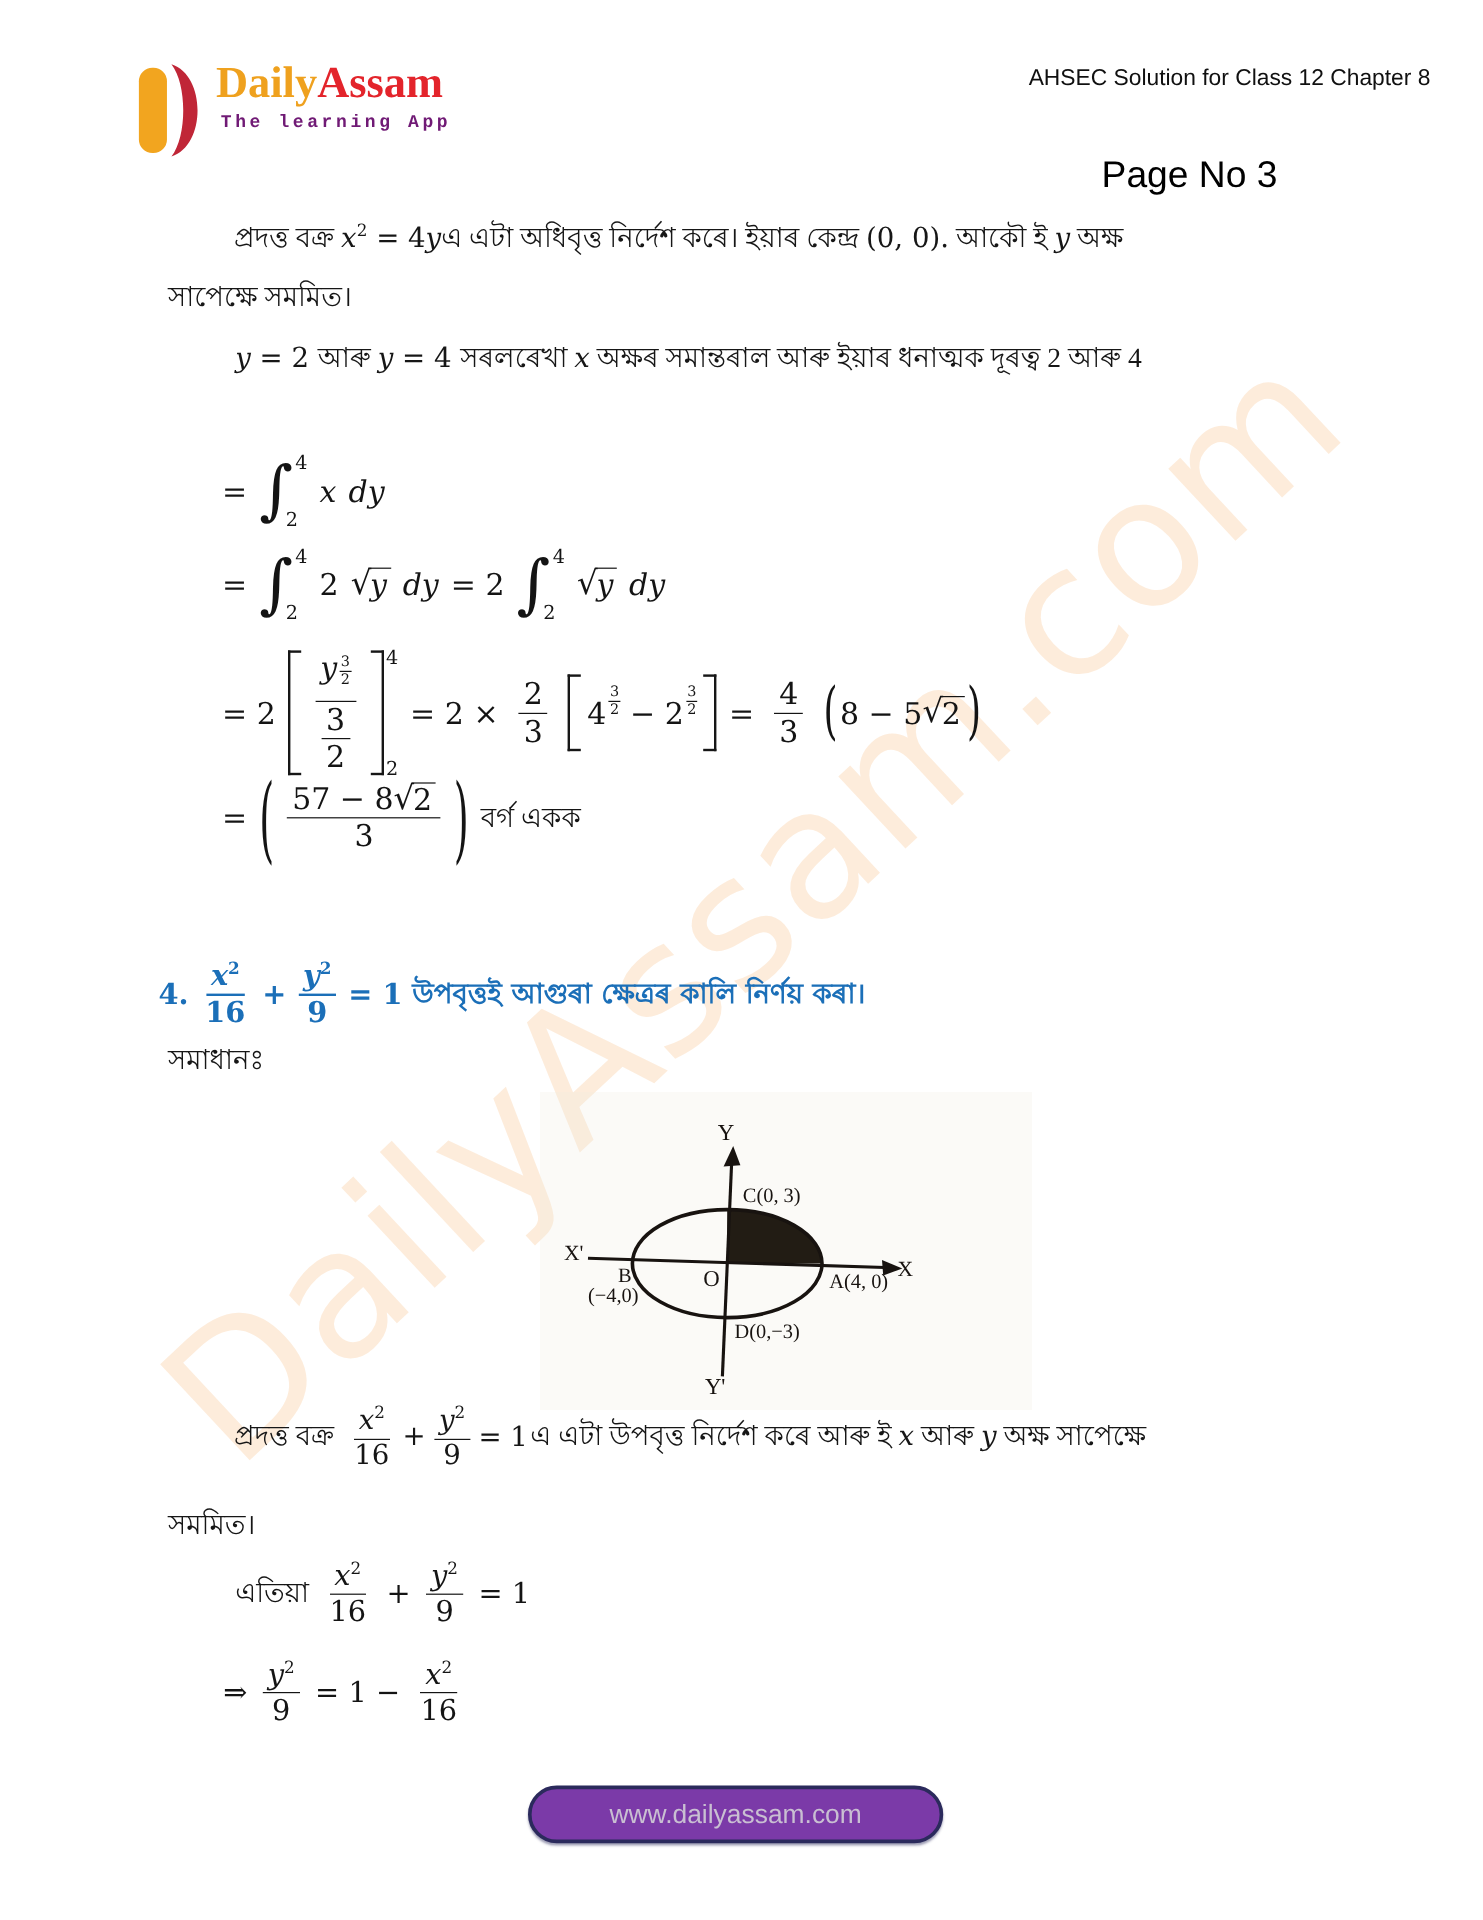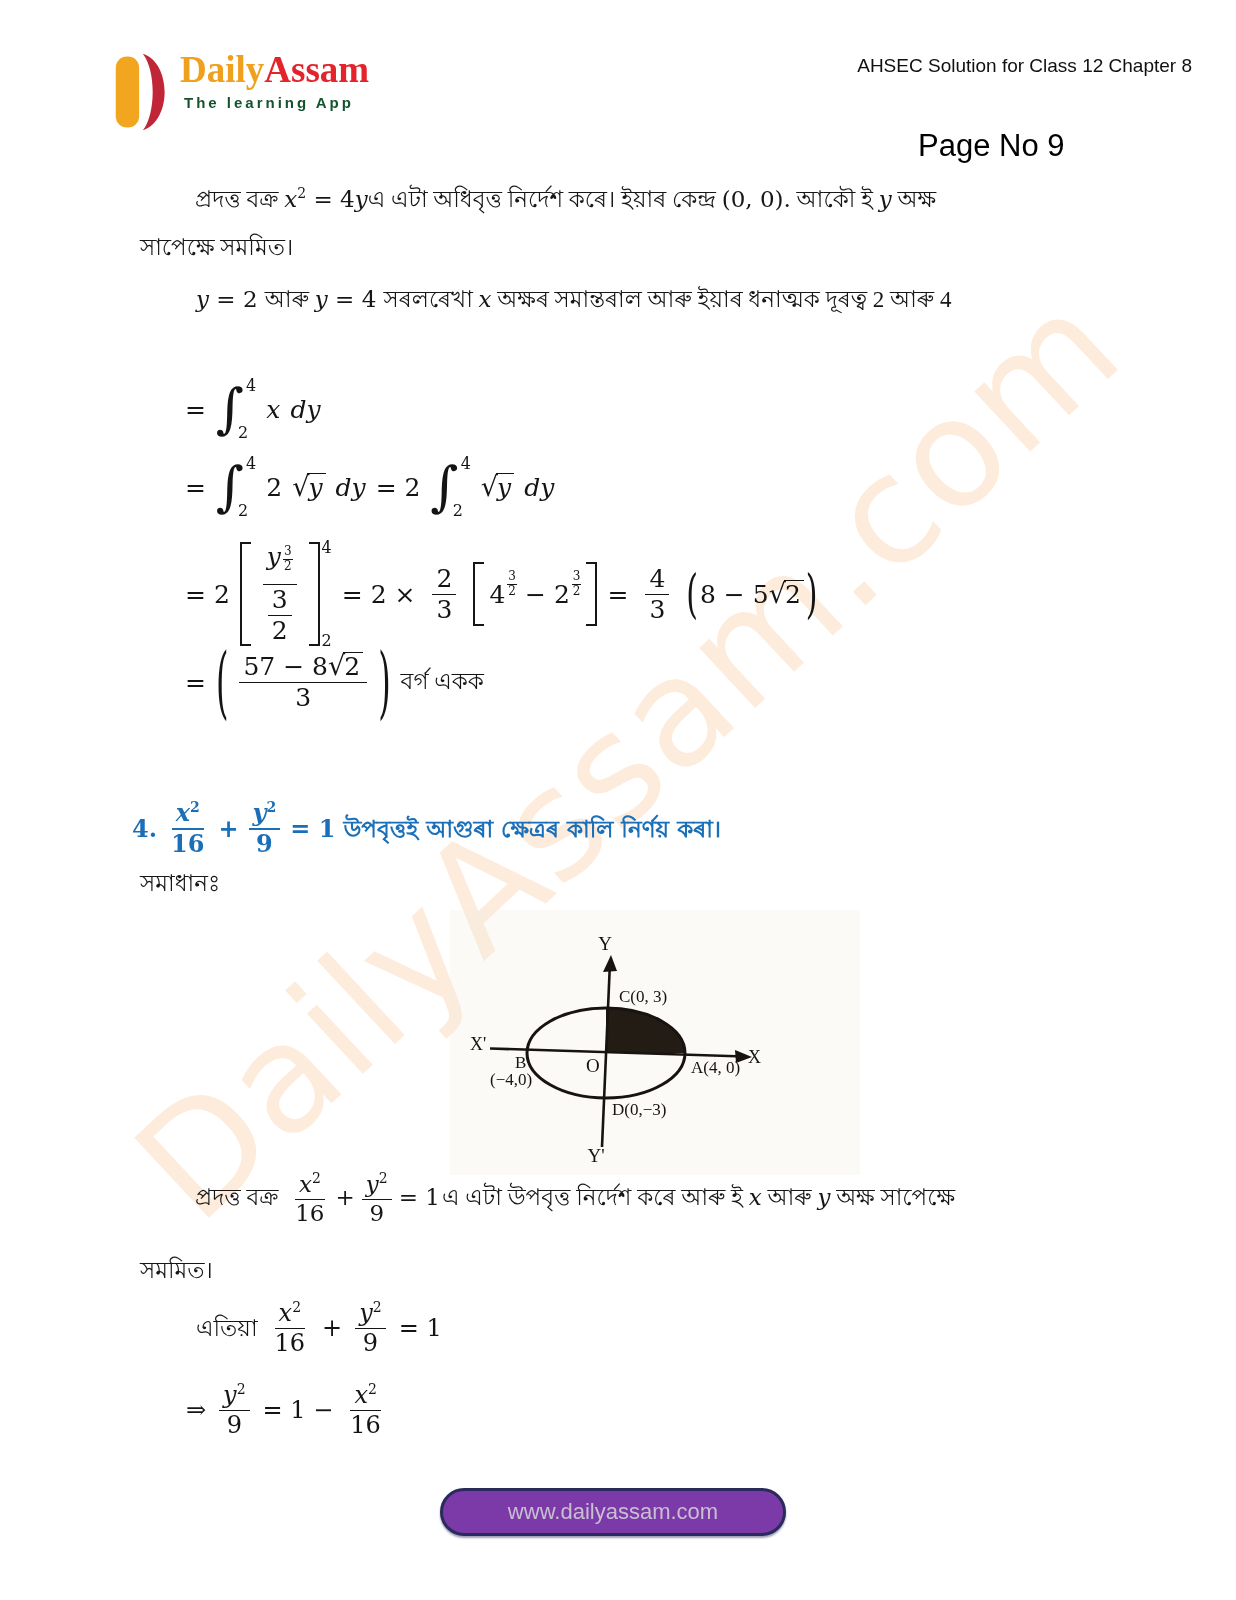--- a/index.html
+++ b/index.html
@@ -12,22 +12,22 @@
     font-size:150px;font-family:"DejaVu Sans",sans-serif;font-weight:500;
     color:rgba(246,148,55,0.18);transform:rotate(-43deg);letter-spacing:2px;
     white-space:nowrap;pointer-events:none;}
 
   
   .logo{left:112px;top:50px;display:flex;align-items:flex-start;}
   .logo-txt{margin-left:10px;}
   .logo-words{font-family:"Liberation Serif",serif;font-weight:bold;font-size:37px;line-height:40px;}
   .w-daily{color:#EFA11E;}
   .w-assam{color:#E3242B;margin-top:37px;}
-  .logo-tag{font-family:Liberation Sans, sans-serif;font-weight:bold;font-size:15px;
-    color:#14532d;letter-spacing:3px;margin-top:4px;margin-left:4px;}
+  .logo-tag{font-family:Liberation Mono, monospace;font-weight:bold;font-size:15px;
+    color:#701a75;letter-spacing:3px;margin-top:4px;margin-left:4px;}
 
   
   .hdr{right:44px;top:52px;text-align:right;font-family:"Liberation Sans",sans-serif;
     font-size:19px;font-weight:500;color:#101010;line-height:27px;}
   .pageno{left:918px;top:128px;font-family:"Liberation Sans",sans-serif;
     font-size:31px;font-weight:500;color:#000;}
 
   
   .bn{font-size:23px;line-height:32px;}
   .it{font-family:"DejaVu Serif",serif;font-style:italic;}
@@ -112,21 +112,21 @@
       <div class="logo-words">
         <span class="w-daily">Daily</span><span class="w-assam">Assam</span>
       </div>
       <div class="logo-tag">The learning App</div>
     </div>
   </div>
 
   <div class="abs hdr">
     <div>AHSEC Solution for Class 12 Chapter 8</div>
   </div>
-  <div class="abs pageno">Page No 9</div>
+  <div class="abs pageno">Page No 3</div>
 
   <div class="abs bn" style="left:195px;top:183px;">
     <span>প্ৰদত্ত বক্ৰ </span><span class="m"><span class="it">x</span><span class="ex">2</span><span> = 4</span><span class="it">y</span></span><span>এ এটা অধিবৃত্ত নিৰ্দেশ কৰে। ইয়াৰ কেন্দ্ৰ </span><span class="m">(0, 0).</span><span> আকৌ ই </span><span class="m it">y</span><span> অক্ষ</span>
   </div>
   <div class="abs bn" style="left:140px;top:232px;">সাপেক্ষে সমমিত।</div>
 
   <div class="abs bn" style="left:196px;top:283px;">
     <span class="m it">y</span><span class="m"> = 2 </span><span>আৰু </span><span class="m it">y</span><span class="m"> = 4 </span><span>সৰলৰেখা </span><span class="m it">x</span><span> অক্ষৰ সমান্তৰাল আৰু ইয়াৰ ধনাত্মক দূৰত্ব 2 আৰু 4</span>
   </div>
 

